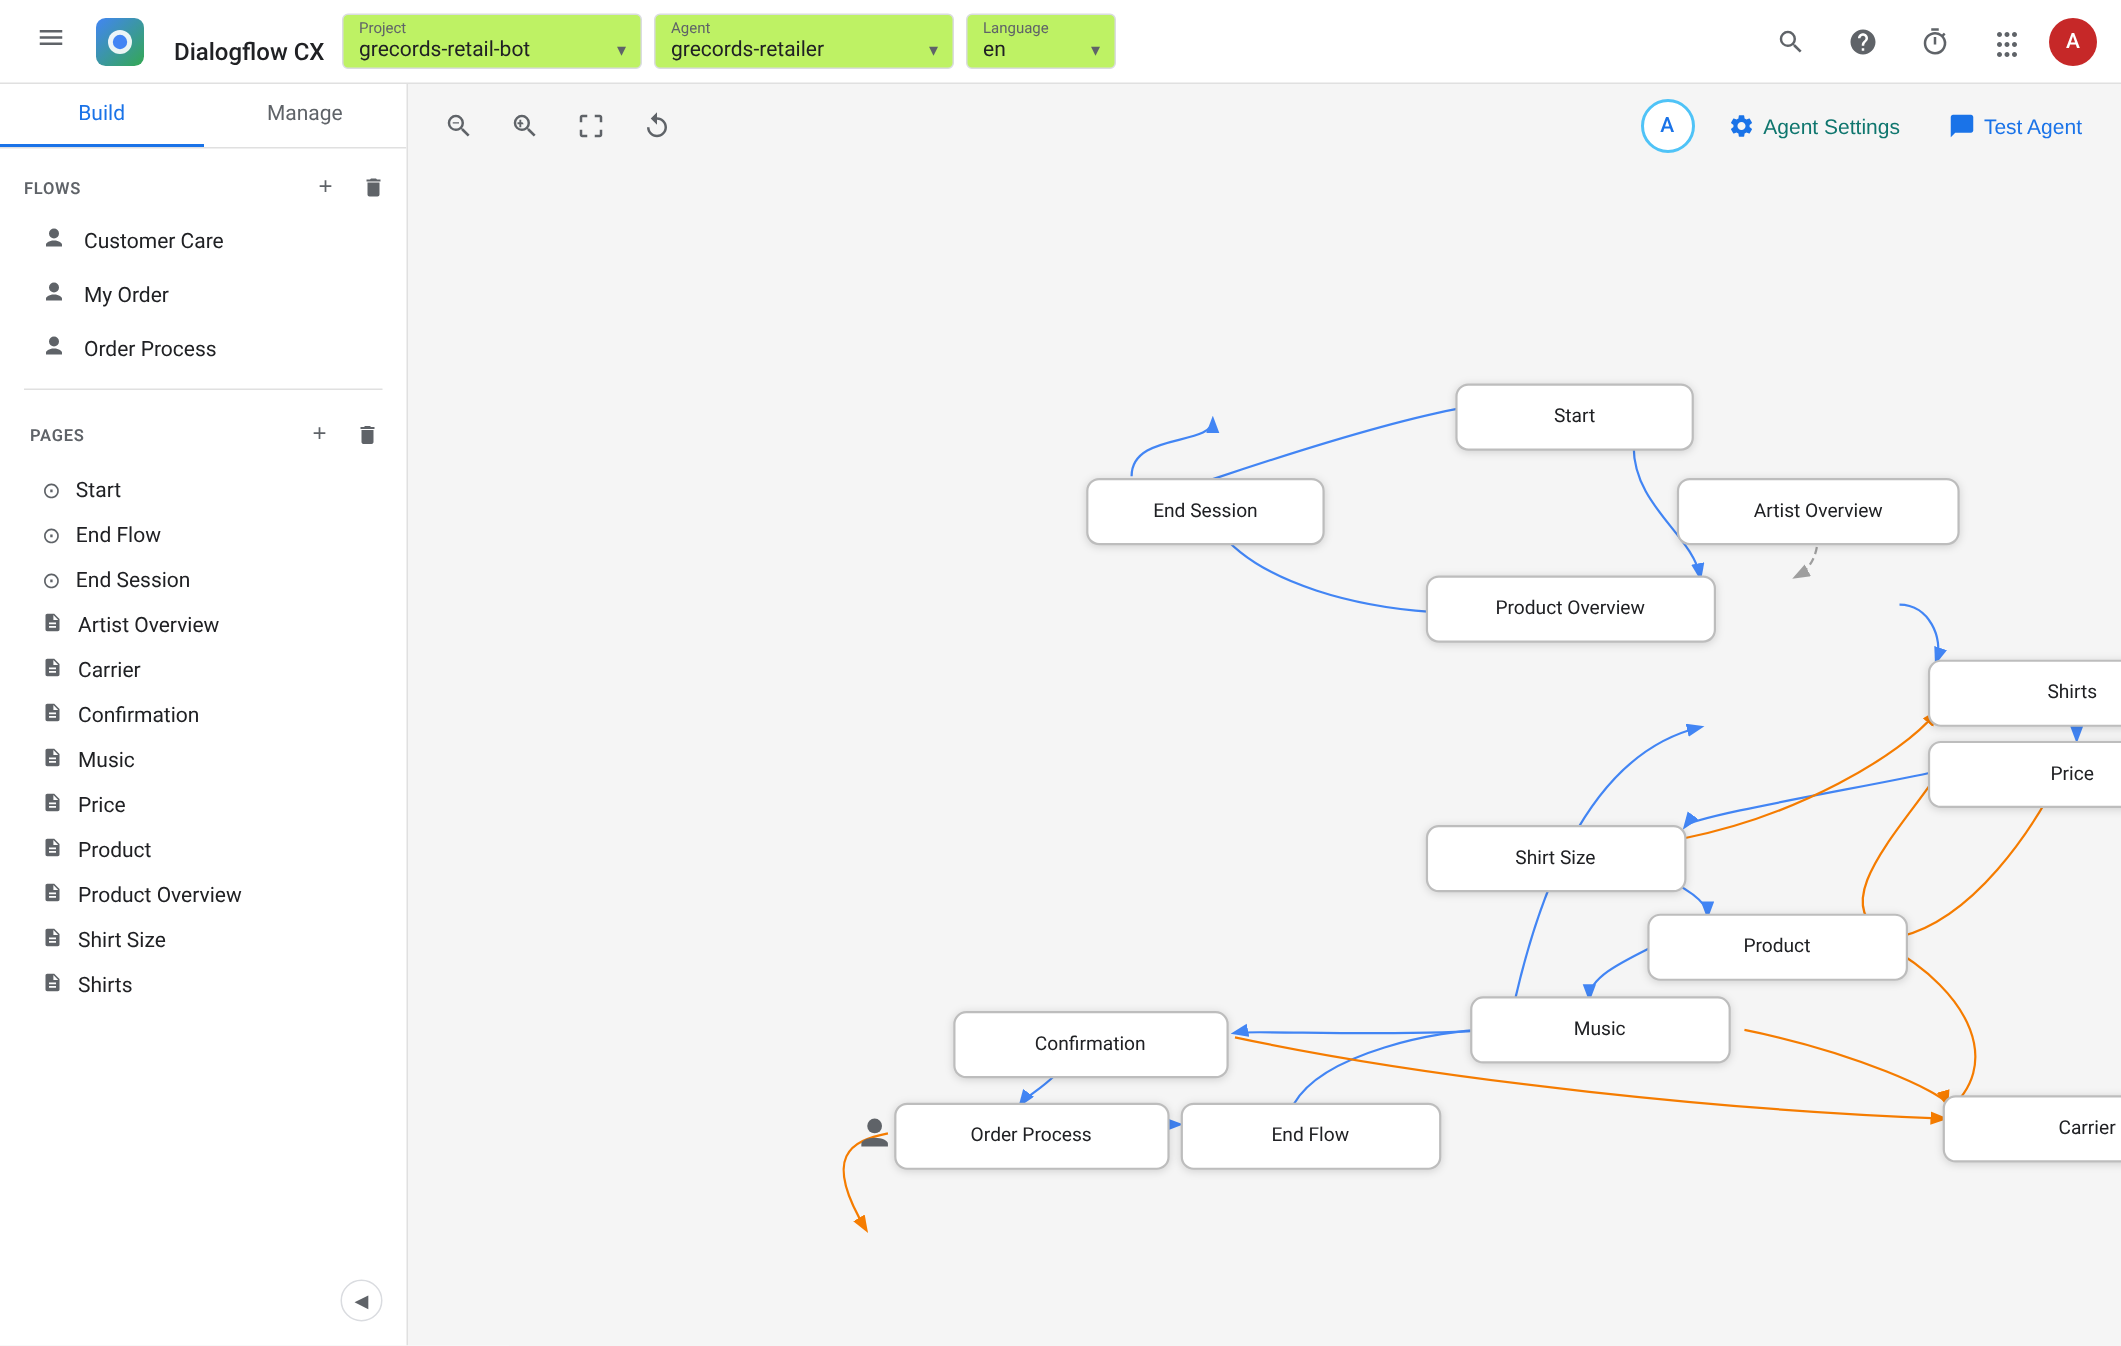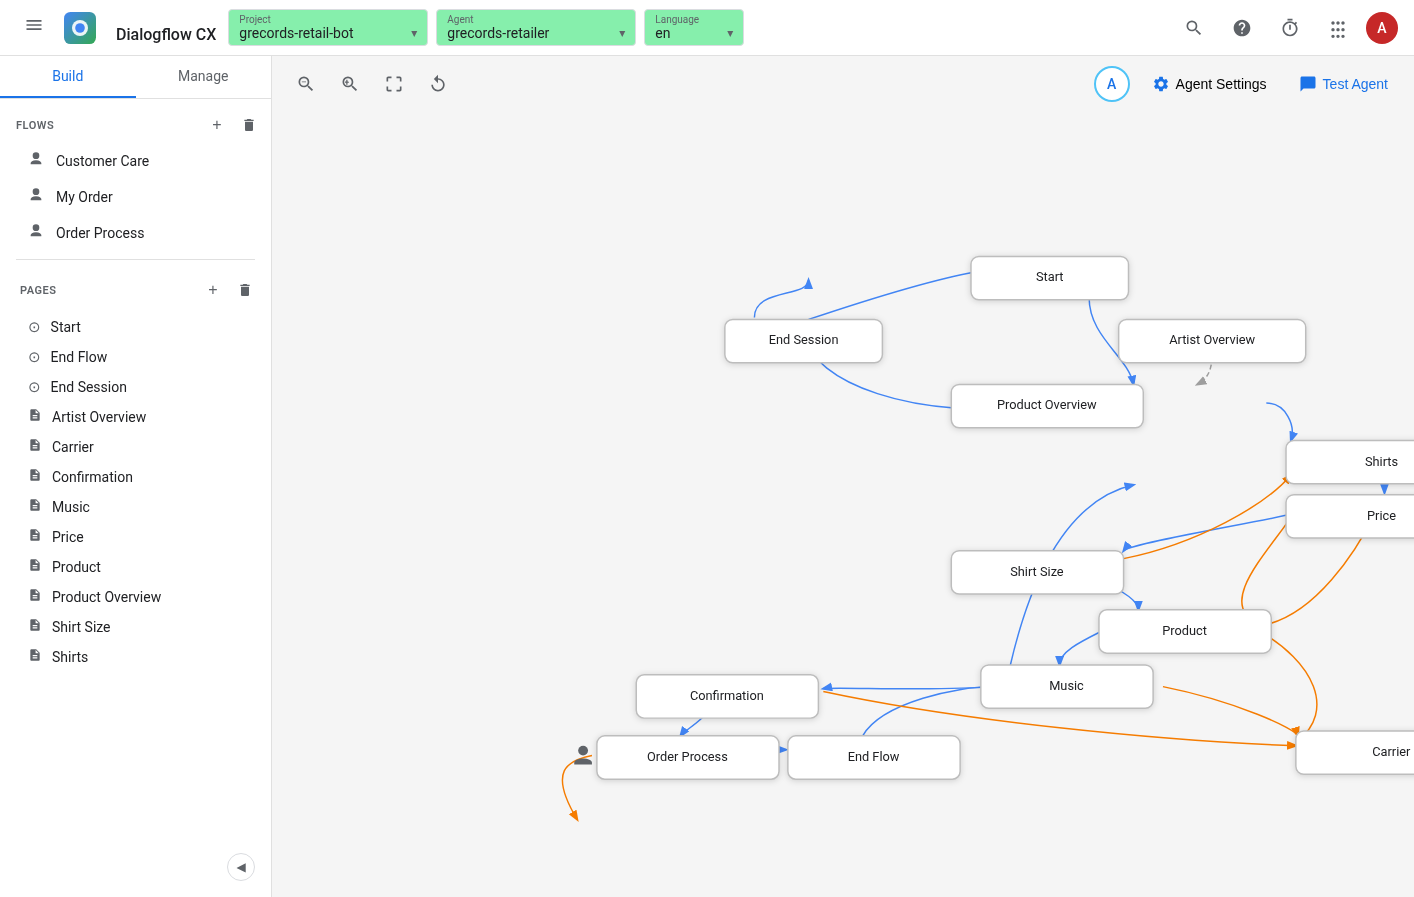--- a/index.html
+++ b/index.html
@@ -5,21 +5,21 @@
     * { box-sizing: border-box; margin: 0; padding: 0; }
     body { font-family: 'Google Sans', Roboto, Arial, sans-serif; background: #f8f9fa; color: #202124; font-size: 14px; height: 897px; overflow: hidden; display: flex; flex-direction: column; }
 
     
     .topbar { display: flex; align-items: center; height: 56px; background: #fff; border-bottom: 1px solid #e0e0e0; padding: 0 16px; gap: 12px; z-index: 10; }
     .menu-icon { color: #5f6368; cursor: pointer; font-size: 20px; padding: 8px; border-radius: 50%; }
     .logo-area { display: flex; align-items: flex-end; gap: 20px; margin-right: 0; }
     .logo-icon { width: 32px; height: 32px; }
     .logo-text { font-size: 16px; font-weight: 500; color: #202124; }
     .dropdown-group { display: flex; gap: 8px; flex: 1; }
-    .dropdown-field { display: flex; flex-direction: column; border: 1px solid #dadce0; border-radius: 4px; padding: 4px 10px; cursor: pointer; min-width: 200px; position: relative; background: #86efac; }
+    .dropdown-field { display: flex; flex-direction: column; border: 1px solid #dadce0; border-radius: 4px; padding: 4px 10px; cursor: pointer; min-width: 200px; position: relative; background: #bef264; }
     .dropdown-label { font-size: 10px; color: #5f6368; }
     .dropdown-value { font-size: 14px; color: #202124; display: flex; align-items: center; justify-content: space-between; gap: 8px; }
     .dropdown-arrow { color: #5f6368; font-size: 12px; }
     .topbar-actions { display: flex; align-items: center; gap: 8px; margin-left: auto; }
     .icon-btn { width: 40px; height: 40px; border-radius: 50%; display: flex; align-items: center; justify-content: center; cursor: pointer; color: #5f6368; font-size: 18px; border: none; background: transparent; }
     .avatar { width: 32px; height: 32px; border-radius: 50%; background: #c62828; color: #fff; display: flex; align-items: center; justify-content: center; font-size: 14px; font-weight: 500; cursor: pointer; }
 
     
     .main-layout { display: flex; flex: 1; overflow: hidden; }
 
@@ -42,21 +42,21 @@
     .page-icon { font-size: 15px; color: #5f6368; }
     .page-label { font-size: 14px; }
     .collapse-btn { width: 28px; height: 28px; border-radius: 50%; background: #fff; border: 1px solid #dadce0; display: flex; align-items: center; justify-content: center; cursor: pointer; color: #5f6368; font-size: 12px; margin: auto 0; align-self: flex-end; margin-bottom: 8px; margin-right: 8px; }
 
     
     .canvas-area { flex: 1; position: relative; overflow: hidden; background: #f5f5f5; }
     .canvas-toolbar { position: absolute; top: 0; left: 0; right: 0; height: 56px; display: flex; align-items: center; padding: 0 16px; gap: 8px; background: transparent; z-index: 5; }
     .canvas-icon-btn { width: 36px; height: 36px; border-radius: 50%; display: flex; align-items: center; justify-content: center; cursor: pointer; color: #5f6368; font-size: 18px; border: none; background: transparent; }
     .canvas-right-actions { margin-left: auto; display: flex; align-items: center; gap: 12px; }
     .agent-avatar { width: 36px; height: 36px; border-radius: 50%; border: 2px solid #4fc3f7; background: #fff; display: flex; align-items: center; justify-content: center; font-size: 14px; font-weight: 500; color: #1a73e8; cursor: pointer; }
-    .agent-settings-btn { display: flex; align-items: center; gap: 6px; color: #000000; font-size: 14px; cursor: pointer; padding: 6px 10px; border-radius: 4px; border: none; background: transparent; }
+    .agent-settings-btn { display: flex; align-items: center; gap: 6px; color: #0f766e; font-size: 14px; cursor: pointer; padding: 6px 10px; border-radius: 4px; border: none; background: transparent; }
     .test-agent-btn { display: flex; align-items: center; gap: 6px; color: #1a73e8; font-size: 14px; cursor: pointer; padding: 6px 10px; border-radius: 4px; border: none; background: transparent; }
 
     
     .flow-svg { position: absolute; top: 56px; left: 0; width: 100%; height: calc(100% - 56px); }
 
     
     .flow-node { cursor: pointer; }
     .flow-node rect { fill: #fff; stroke: #bdbdbd; stroke-width: 1.5; rx: 8; ry: 8; filter: drop-shadow(0 1px 3px rgba(0,0,0,0.15)); }
     .flow-node text { font-size: 13px; fill: #202124; text-anchor: middle; dominant-baseline: middle; font-family: Roboto, Arial, sans-serif; }
 

